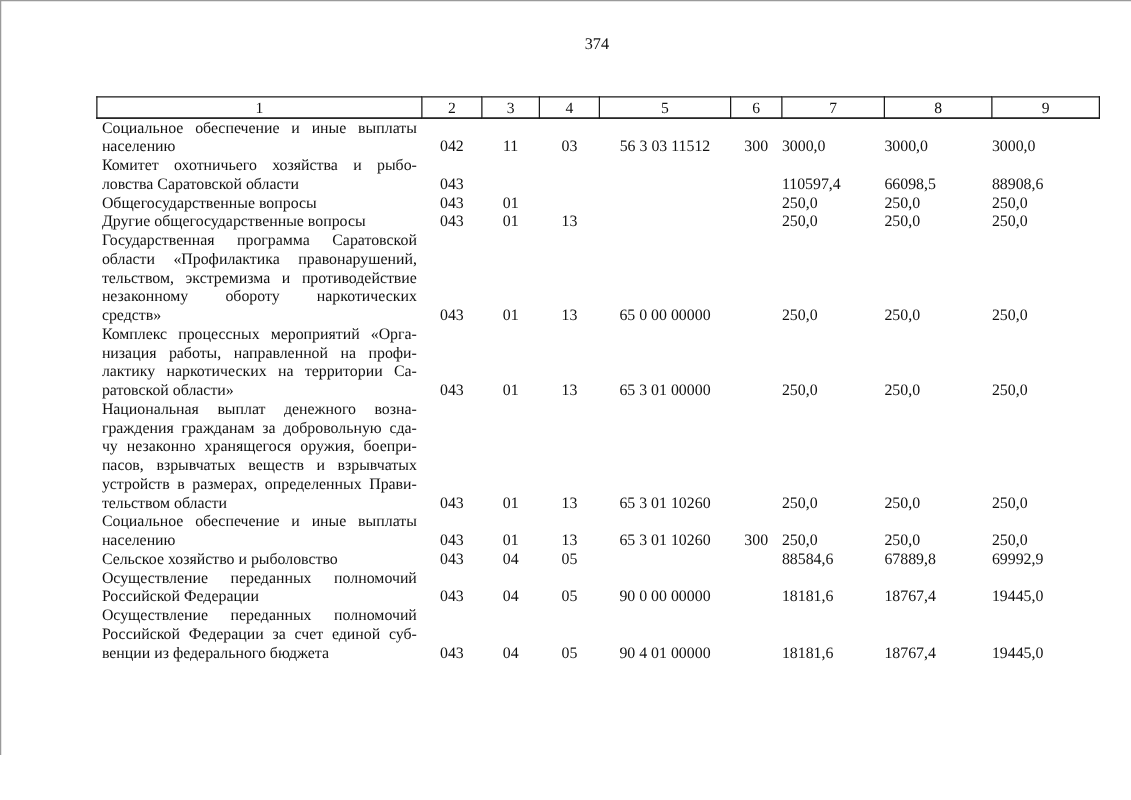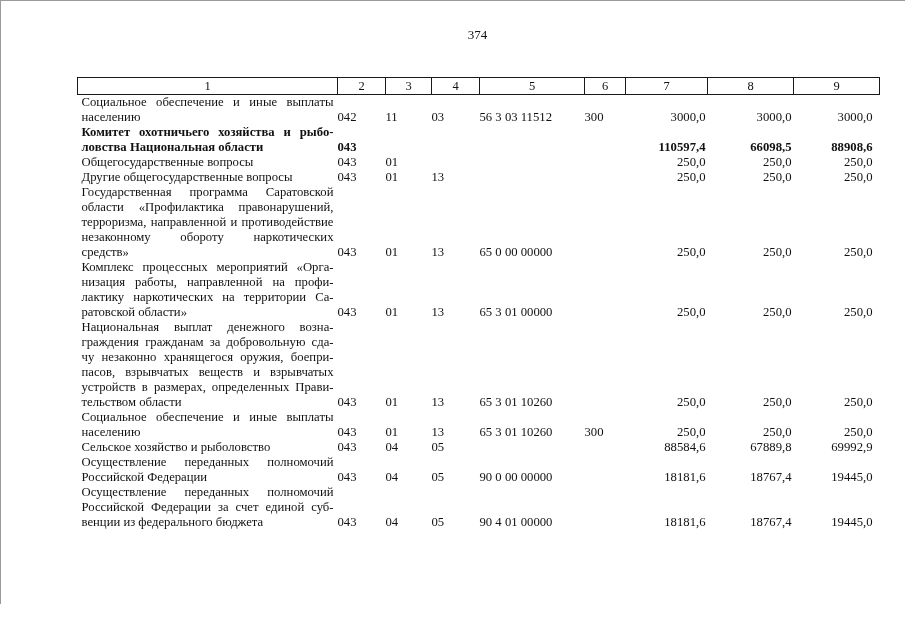--- a/index.html
+++ b/index.html
@@ -43,24 +43,24 @@
     background: #ffffff;
   }
   tbody td {
     padding: 0;
     vertical-align: bottom;
     line-height: 15px;
   }
   td.c1 { padding-left: 4px; padding-right: 4px; }
   td.c1 .ln { white-space: nowrap; }
   td.c1 .jl { text-align: justify; text-align-last: justify; }
-  td.cc { text-align: left; margin-top: 38px; }
-  td.cr { text-align: right; padding-right: 2px; }
+  td.cc { text-align: center; margin-top: 38px; }
+  td.cr { text-align: left; padding-right: 2px; }
   td.c9 { padding-right: 7px; }
-  tr.bold td { font-weight: bold; }
+  tr.bold td { font-weight: normal; }
 </style>
 </head>
 <body>
 
 <div class="screen">
   <div class="page-number">374</div>
 
   <table class="budget-table">
     <colgroup>
       <col style="width:260px">
@@ -97,21 +97,21 @@
     <td class="cc">03</td>
     <td class="cc">56 3 03 11512</td>
     <td class="cc">300</td>
     <td class="cr">3000,0</td>
     <td class="cr">3000,0</td>
     <td class="cr c9">3000,0</td>
   </tr>
         <tr class="body-row bold">
     <td class="c1">
             <div class="ln jl">Комитет охотничьего хозяйства и рыбо-</div>
-            <div class="ln">ловства Национальная области</div>
+            <div class="ln">ловства Саратовской области</div>
           </td>
     <td class="cc">043</td>
     <td class="cc"></td>
     <td class="cc"></td>
     <td class="cc"></td>
     <td class="cc"></td>
     <td class="cr">110597,4</td>
     <td class="cr">66098,5</td>
     <td class="cr c9">88908,6</td>
   </tr>
@@ -138,21 +138,21 @@
     <td class="cc"></td>
     <td class="cc"></td>
     <td class="cr">250,0</td>
     <td class="cr">250,0</td>
     <td class="cr c9">250,0</td>
   </tr>
         <tr class="body-row">
     <td class="c1">
             <div class="ln jl">Государственная программа Саратовской</div>
             <div class="ln jl">области «Профилактика правонарушений,</div>
-            <div class="ln jl">терроризма, направленной и противодействие</div>
+            <div class="ln jl">тельством, экстремизма и противодействие</div>
             <div class="ln jl">незаконному обороту наркотических</div>
             <div class="ln">средств»</div>
           </td>
     <td class="cc">043</td>
     <td class="cc">01</td>
     <td class="cc">13</td>
     <td class="cc">65 0 00 00000</td>
     <td class="cc"></td>
     <td class="cr">250,0</td>
     <td class="cr">250,0</td>

